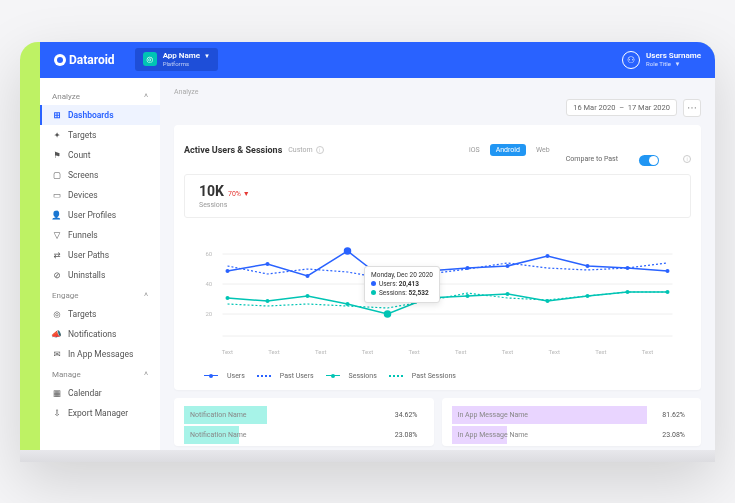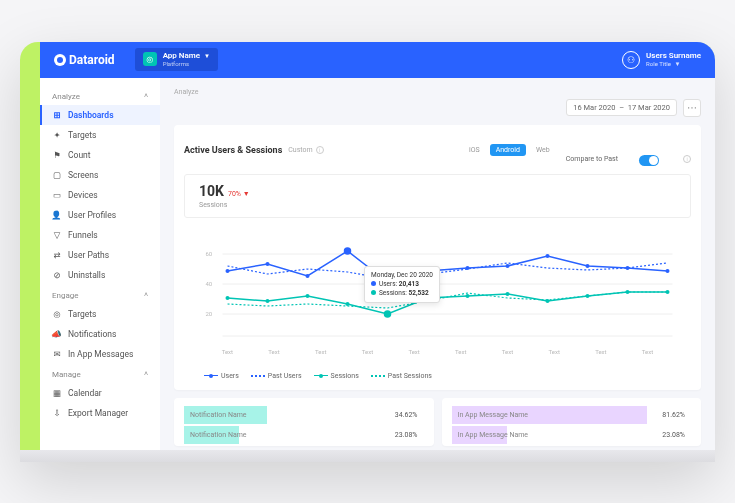--- a/index.html
+++ b/index.html
@@ -63,21 +63,21 @@
 .line-users { stroke:#2962ff; stroke-width:1.5; fill:none; }
 .line-users-dash { stroke:#2962ff; stroke-width:1.2; fill:none; stroke-dasharray:2 2; }
 .line-sess { stroke:#00c4b4; stroke-width:1.5; fill:none; }
 .line-sess-dash { stroke:#00c4b4; stroke-width:1.2; fill:none; stroke-dasharray:2 2; }
 .dot-u { fill:#2962ff; }
 .dot-s { fill:#00c4b4; }
 .tooltip { position:absolute; background:#fff; border:1px solid #ddd; border-radius:3px; padding:4px 6px; font-size:6.5px; box-shadow:0 2px 6px rgba(0,0,0,.1); left:180px; top:40px; line-height:1.4; }
 .tt-dot { display:inline-block; width:5px; height:5px; border-radius:50%; margin-right:3px; vertical-align:middle; }
 .xlabels { display:flex; justify-content:space-around; font-size:6px; color:#bbb; padding:0 20px; }
 .legend { display:flex; gap:12px; font-size:7px; color:#666; margin-top:6px; padding-left:20px; }
-.leg-item { display:flex; align-items:center; gap:3px; }
+.leg-item { display:flex; align-items:center; gap:9px; }
 .leg-line { width:14px; height:0; border-top:1.5px solid; position:relative; }
 .leg-line.dash { border-top-style:dotted; border-top-width:2px; }
 .leg-dot { position:absolute; width:4px; height:4px; border-radius:50%; left:5px; top:-2.5px; }
 
 .row2 { display:flex; gap:8px; }
 .row2 .card { flex:1; margin-bottom:0; padding:8px 10px 0; }
 .bar-row { display:flex; align-items:center; font-size:7px; padding:5px 6px; position:relative; margin-bottom:2px; }
 .bar-fill { position:absolute; left:0; top:0; bottom:0; z-index:0; }
 .bar-label { z-index:1; color:#888; }
 .bar-val { margin-left:auto; z-index:1; color:#555; }

